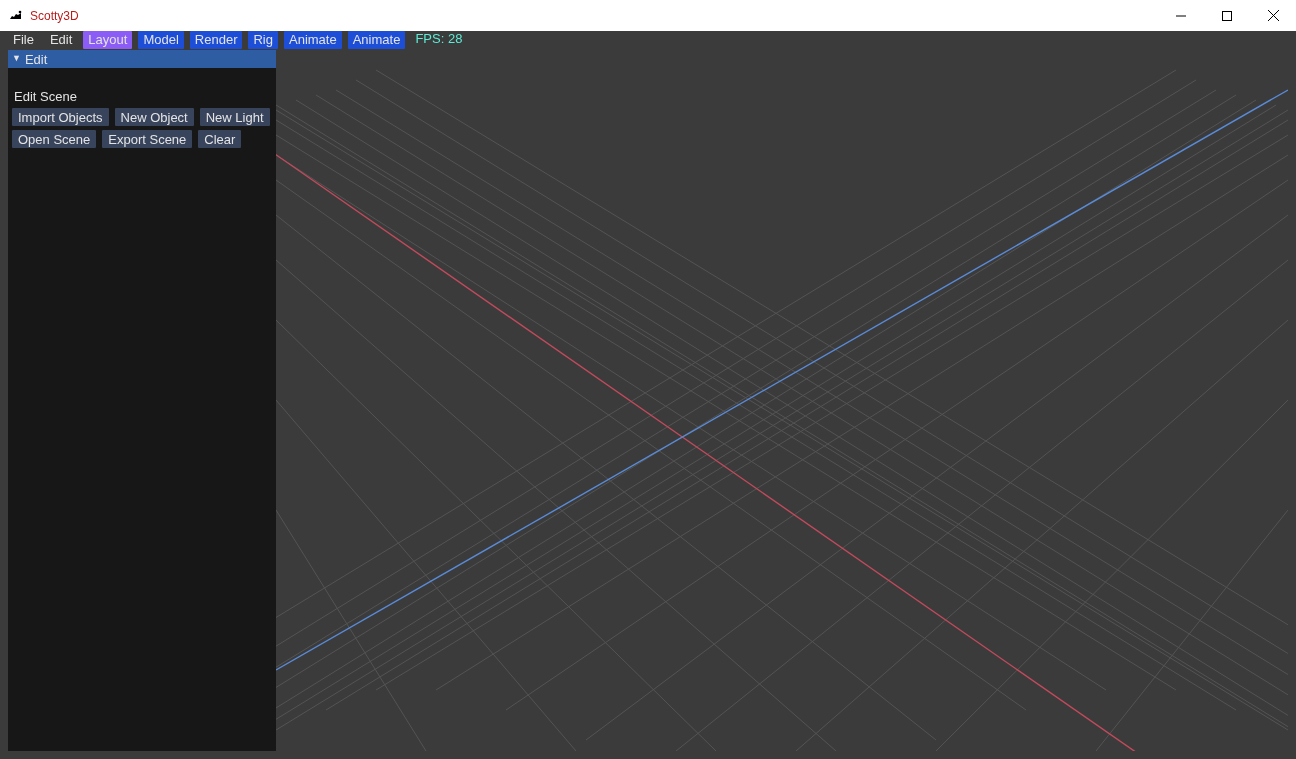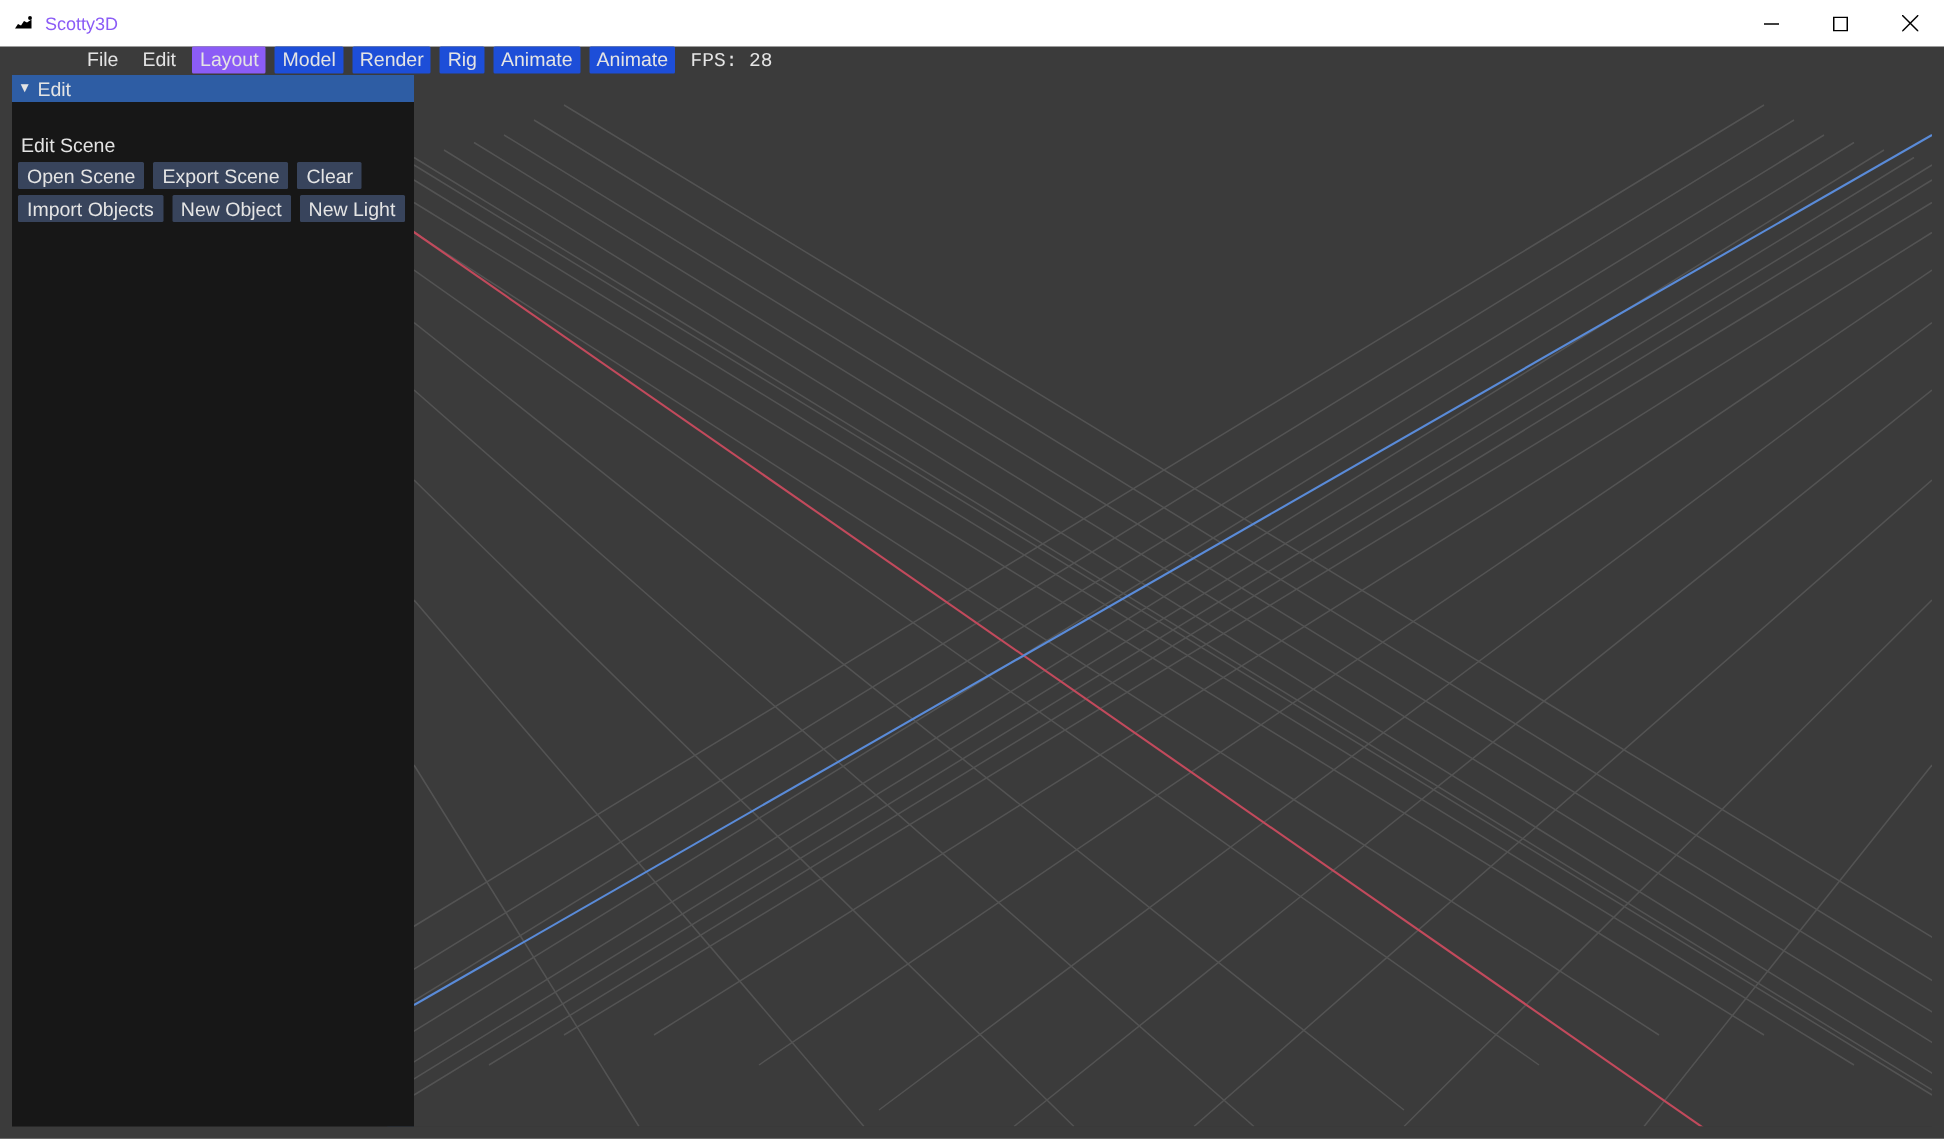--- a/index.html
+++ b/index.html
@@ -6,21 +6,21 @@
   body { background: #fff; width: 1296px; height: 759px; overflow: hidden; }
 
   
   .titlebar {
     height: 31px;
     background: #fff;
     display: flex;
     align-items: center;
     padding-left: 8px;
     font-size: 12px;
-    color: #8b5cf6;
+    color: #b91c1c;
     position: relative;
   }
   .titlebar .app-icon {
     width: 16px; height: 16px; margin-right: 6px;
     display: inline-flex; align-items: center; justify-content: center;
     font-size: 12px;
   }
   .titlebar .controls {
     position: absolute; right: 0; top: 0; height: 31px;
     display: flex;
@@ -38,46 +38,44 @@
     left: 0; top: 31px; right: 0; bottom: 0;
     background: #3b3b3b;
   }
 
   
   .menubar {
     position: absolute;
     left: 8px; top: 0;
     height: 18px;
     display: flex;
-    align-items: center;
+    align-items: flex-start;
     gap: 6px;
     font-size: 13px;
     color: #e4e4e4;
     z-index: 5;
-    margin-left: 45px;
   }
   .menubar .item {
     padding: 0 5px;
     display: flex; align-items: center;
     background: #1d4ed8;
     border-radius: 1px;
     height: 18px;
     line-height: 18px;
   }
   .menubar .item.plain {
     background: transparent;
   }
   .menubar .item.active {
     background: #8b5cf6;
   }
   .menubar .fps {
     background: transparent;
     padding: 0 4px;
-    color: #e5e5e5;
-    font-family: Liberation Mono, monospace;
+    color: #5eead4;
   }
 
   
   .panel {
     position: absolute;
     left: 8px; top: 19px;
     width: 268px;
     bottom: 8px;
     background: #171717;
     z-index: 4;
@@ -178,28 +176,28 @@
   </div>
 
   <div class="panel">
     <div class="panel-header">
       <span class="tri">▼</span>
       <span>Edit</span>
     </div>
     <div class="panel-body">
       <div class="panel-label">Edit Scene</div>
       <div class="btn-row">
+        <div class="btn">Import Objects</div>
+        <div class="btn">New Object</div>
+        <div class="btn">New Light</div>
+      </div>
+      <div class="btn-row">
         <div class="btn">Open Scene</div>
         <div class="btn">Export Scene</div>
         <div class="btn">Clear</div>
-      </div>
-      <div class="btn-row">
-        <div class="btn">Import Objects</div>
-        <div class="btn">New Object</div>
-        <div class="btn">New Light</div>
       </div>
     </div>
   </div>
 
   <div class="viewport">
     <svg viewBox="0 0 1012 701" preserveAspectRatio="none">
       <rect width="1012" height="701" fill="#3b3b3b"></rect>
 
       <g stroke="#5a5a5a" stroke-width="1" opacity="0.8">
 

